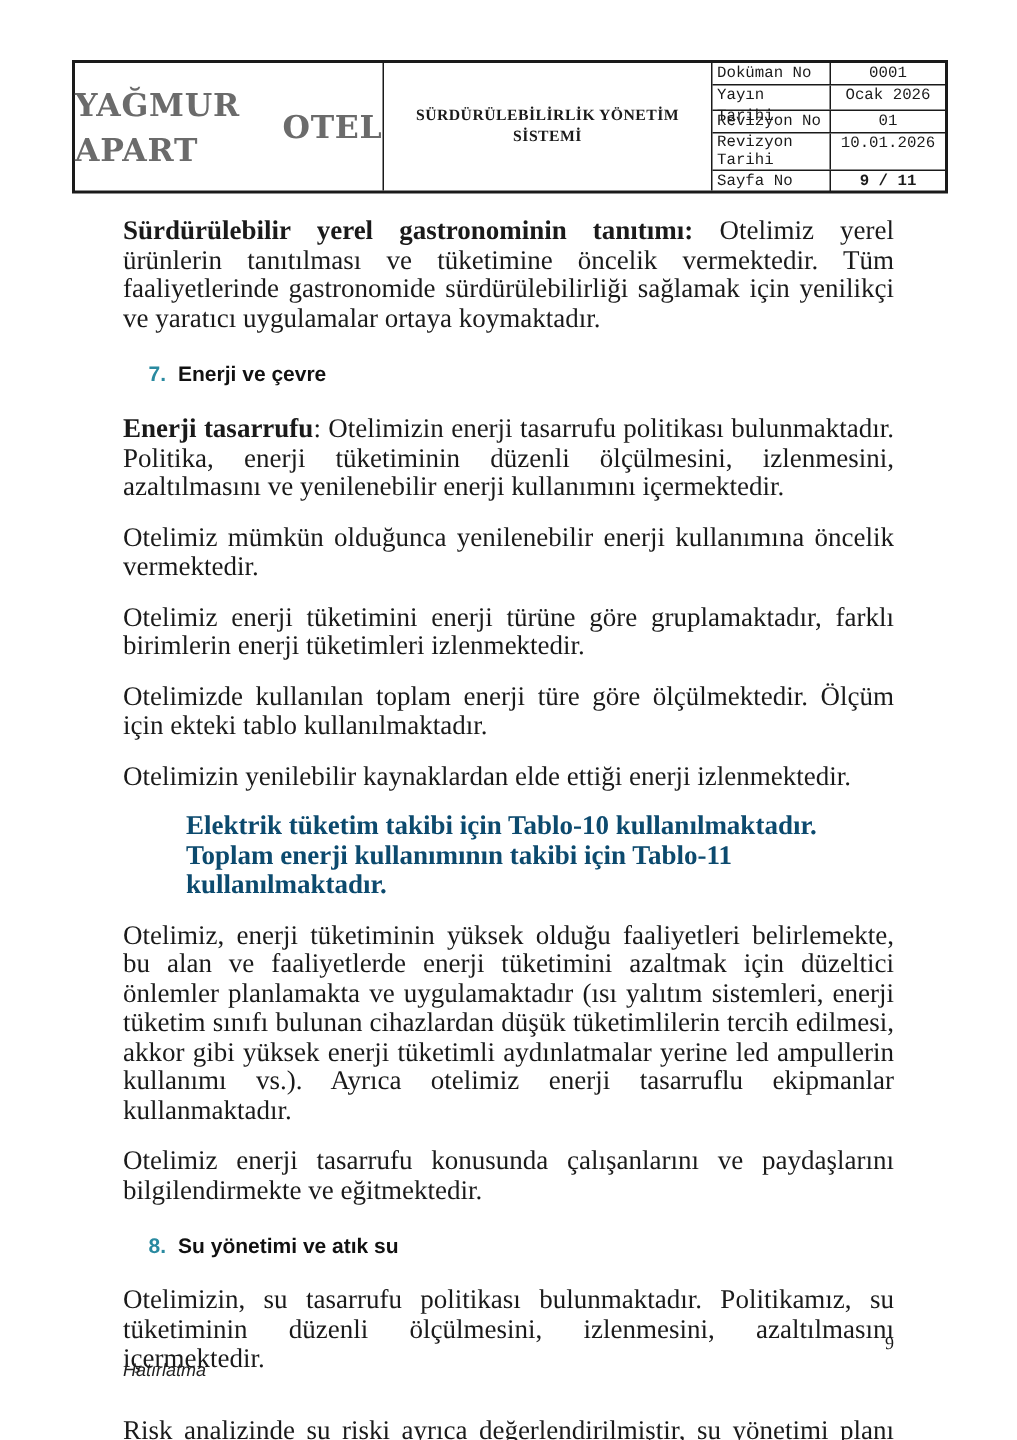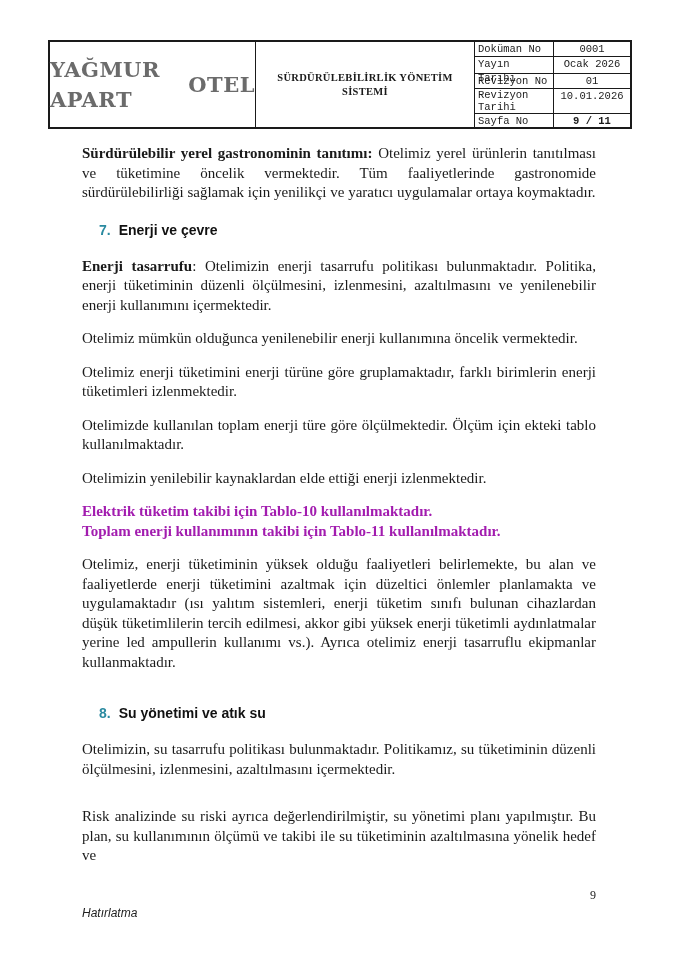--- a/index.html
+++ b/index.html
@@ -19,30 +19,30 @@
   .meta-row { display: flex; border-bottom: 1px solid #1a1a1a; font-size: 10.5px; font-family: Liberation Mono, monospace; }
   .meta-row:last-child { border-bottom: none; }
   .meta-key { width: 75px; padding-left: 3px; border-right: 1px solid #1a1a1a; line-height: 14px; }
   .meta-val { flex: 1; text-align: center; line-height: 14px; }
   .meta-row.r1, .meta-row.r2, .meta-row.r3, .meta-row.r5 { height: 16px; }
   .meta-row.r4 { height: 25px; }
   .meta-row.r4 .meta-key { line-height: 12px; }
   .meta-val.bold { font-weight: bold; }
 
   .content { position: absolute; left: 82px; top: 144px; width: 514px; }
-  p { margin: 0; font-size: 15px; line-height: 19.5px; text-align: justify; }
+  p { margin: 0; font-size: 18px; line-height: 19.5px; text-align: justify; }
   .gap-sm { height: 14px; }
   .gap-md { height: 17px; }
   b { font-weight: bold; }
 
   .section-heading { font-family: "Liberation Sans", "DejaVu Sans", sans-serif; font-size: 14px;
                      line-height: 20px; padding-left: 17px; margin: 0; color: #111; }
   .section-heading .num { color: #2a8aa0; font-weight: bold; margin-right: 8px; }
 
-  .highlight { color: #a21caf; font-weight: bold; text-align: left; }
+  .highlight { color: #0c4a6e; font-weight: bold; text-align: left; margin-left: 42px; }
   .link { color: #6e8a2e; text-decoration: underline; }
 
   .page-num { position: absolute; right: 82px; top: 888px; font-size: 12px; }
   .footer { position: absolute; left: 82px; top: 906px; font-size: 12px;
             font-family: "Liberation Sans", sans-serif; color: #222; font-style: italic; }
 </style>
 </head>
 <body>
 
 <div class="header-table">
@@ -93,20 +93,21 @@
   <div class="gap-sm"></div>
   <p>Otelimizde kullanılan toplam enerji türe göre ölçülmektedir. Ölçüm için ekteki tablo kullanılmaktadır.</p>
   <div class="gap-sm"></div>
   <p>Otelimizin yenilebilir kaynaklardan elde ettiği enerji izlenmektedir.</p>
   <div class="gap-sm"></div>
   <p class="highlight">Elektrik tüketim takibi için Tablo-10 kullanılmaktadır.</p>
   <p class="highlight">Toplam enerji kullanımının takibi için Tablo-11 kullanılmaktadır.</p>
   <div class="gap-sm"></div>
   <p>Otelimiz, enerji tüketiminin yüksek olduğu faaliyetleri belirlemekte, bu alan ve faaliyetlerde enerji tüketimini azaltmak için düzeltici önlemler planlamakta ve uygulamaktadır (ısı yalıtım sistemleri, enerji tüketim sınıfı bulunan cihazlardan düşük tüketimlilerin tercih edilmesi, akkor gibi yüksek enerji tüketimli aydınlatmalar yerine led ampullerin kullanımı vs.). Ayrıca otelimiz enerji tasarruflu ekipmanlar kullanmaktadır.</p>
   <div class="gap-sm"></div>
+  <p>Otelimiz enerji tasarrufu konusunda çalışanlarını ve paydaşlarını bilgilendirmekte ve eğitmektedir.</p>
 
   <div class="gap-md"></div>
   <h2 class="section-heading"><span class="num">8.</span><span>Su yönetimi ve atık su</span></h2>
   <div class="gap-md"></div>
 
   <p>Otelimizin, su tasarrufu politikası bulunmaktadır. Politikamız, su tüketiminin düzenli ölçülmesini, izlenmesini, azaltılmasını içermektedir.</p>
   <div class="gap-sm"></div>
   <div class="gap-sm"></div>
   <p>Risk analizinde su riski ayrıca değerlendirilmiştir, su yönetimi planı yapılmıştır. Bu plan, su kullanımının ölçümü ve takibi ile su tüketiminin azaltılmasına yönelik hedef ve</p>
 </div>

